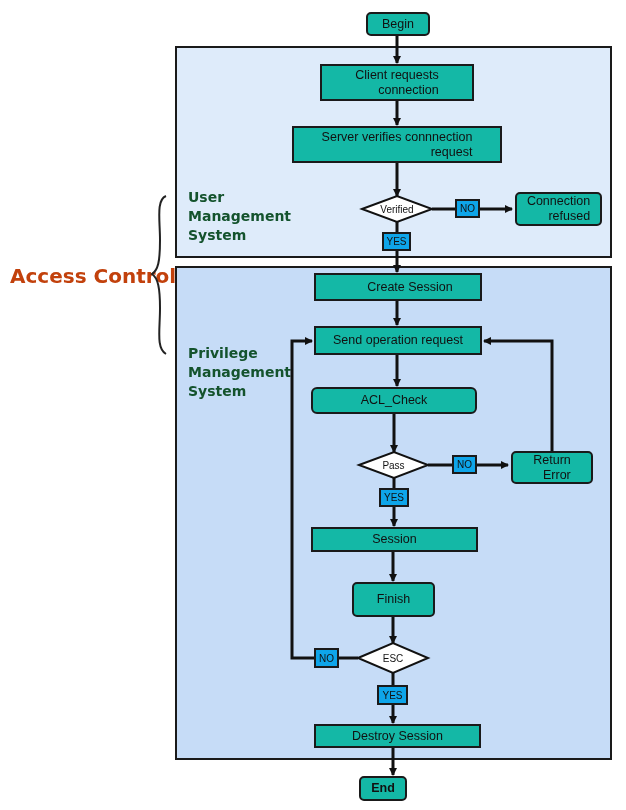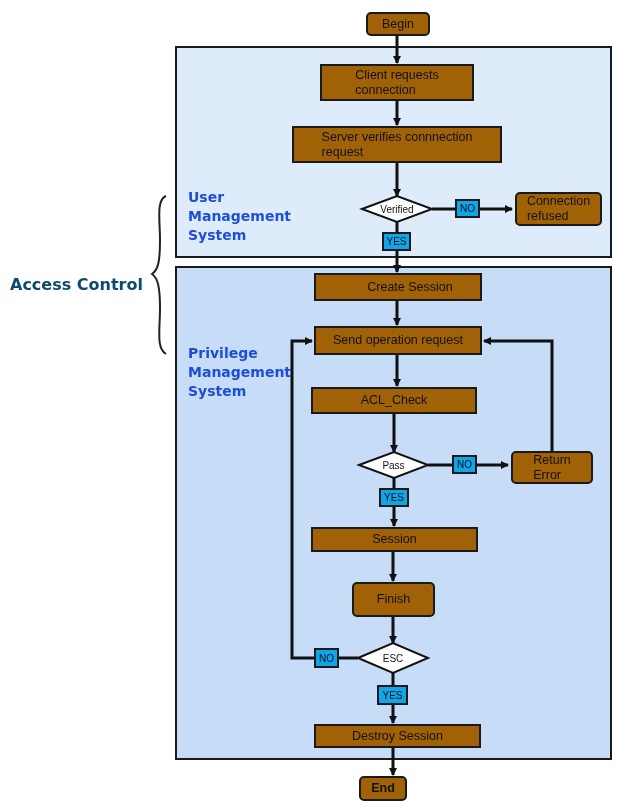--- a/index.html
+++ b/index.html
@@ -2,32 +2,32 @@
 <html><head>
 <meta charset="utf-8">
 <style>
   html, body { margin:0; padding:0; background:#ffffff; }
   body { width:626px; height:810px; position:relative; overflow:hidden;
          font-family:"Liberation Sans", sans-serif; color:#111; }
   .region { position:absolute; border:2px solid #1a1a1a; box-sizing:border-box; }
   .region.ums { left:175px; top:46px; width:437px; height:212px; background:#deebfa; }
   .region.pms { left:175px; top:266px; width:437px; height:494px; background:#c6dcf7; }
   .region-label { position:absolute; font-family:"DejaVu Sans", sans-serif; font-weight:bold;
-                  font-size:14px; line-height:19px; color:#1d4ed8; white-space:pre-line; }
-  .node { position:absolute; box-sizing:border-box; background:#a16207; border:2px solid #1a1a1a;
-          display:flex; align-items:center; justify-content:center; text-align:left;
+                  font-size:14px; line-height:19px; color:#14532d; white-space:pre-line; }
+  .node { position:absolute; box-sizing:border-box; background:#14b8a6; border:2px solid #1a1a1a;
+          display:flex; align-items:center; justify-content:center; text-align:right;
           font-size:12.5px; line-height:15px; padding:0 4px; white-space:pre-line; }
   .node.rounded { border-radius:5px; }
   .tag { position:absolute; box-sizing:border-box; background:#0ea5e9; border:2px solid #1a1a1a;
          display:flex; align-items:center; justify-content:center; font-size:10px; }
   .dlabel { position:absolute; display:flex; align-items:center; justify-content:center;
             font-size:10px; }
   svg.wires { position:absolute; left:0; top:0; }
-  .ac-label { position:absolute; left:10px; top:275px; font-family:"DejaVu Sans", sans-serif;
-              font-weight:bold; font-size:16px; color:#0c4a6e; }
+  .ac-label { position:absolute; left:10px; top:264px; font-family:"DejaVu Sans", sans-serif;
+              font-weight:bold; font-size:20px; color:#c2410c; }
 </style>
 </head>
 <body>
 
 <div class="region ums"></div>
 <div class="region pms"></div>
 <div class="region-label" style="left:188px; top:188px;">User
 Management
 System</div>
 <div class="region-label" style="left:188px; top:344px;">Privilege
@@ -76,21 +76,21 @@
 <div class="node" style="left:292px; top:126px; width:210px; height:37px;">Server verifies connnection
 request</div>
 <div class="dlabel" style="left:362px; top:200px; width:70px; height:18px;">Verified</div>
 <div class="node rounded" style="left:515px; top:192px; width:87px; height:34px;">Connection
 refused</div>
 <div class="tag" style="left:455px; top:199px; width:25px; height:19px;">NO</div>
 <div class="tag" style="left:382px; top:232px; width:29px; height:19px;">YES</div>
 
 <div class="node" style="left:314px; top:273px; width:168px; height:28px;padding-left:28px;">Create Session</div>
 <div class="node" style="left:314px; top:326px; width:168px; height:29px;">Send operation request</div>
-<div class="node" style="left:311px; top:387px; width:166px; height:27px;">ACL_Check</div>
+<div class="node" style="left:311px; top:387px; width:166px; height:27px;border-radius:6px;">ACL_Check</div>
 <div class="dlabel" style="left:359px; top:456px; width:69px; height:18px;">Pass</div>
 <div class="tag" style="left:452px; top:455px; width:25px; height:19px;">NO</div>
 <div class="node rounded" style="left:511px; top:451px; width:82px; height:33px;">Return
 Error</div>
 <div class="tag" style="left:379px; top:488px; width:30px; height:19px;">YES</div>
 <div class="node" style="left:311px; top:527px; width:167px; height:25px;">Session</div>
 <div class="node rounded" style="left:352px; top:582px; width:83px; height:35px;">Finish</div>
 <div class="dlabel" style="left:358px; top:649px; width:70px; height:18px;">ESC</div>
 <div class="tag" style="left:314px; top:648px; width:25px; height:20px;">NO</div>
 <div class="tag" style="left:377px; top:685px; width:31px; height:20px;">YES</div>

